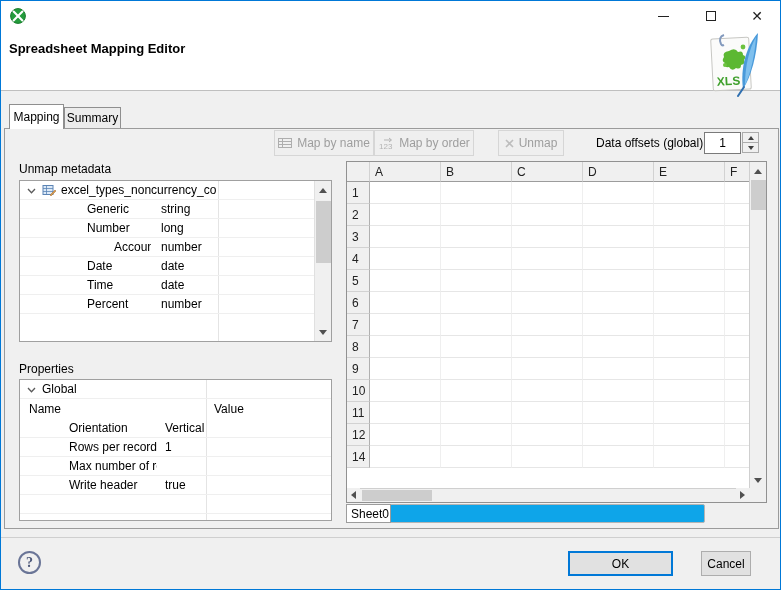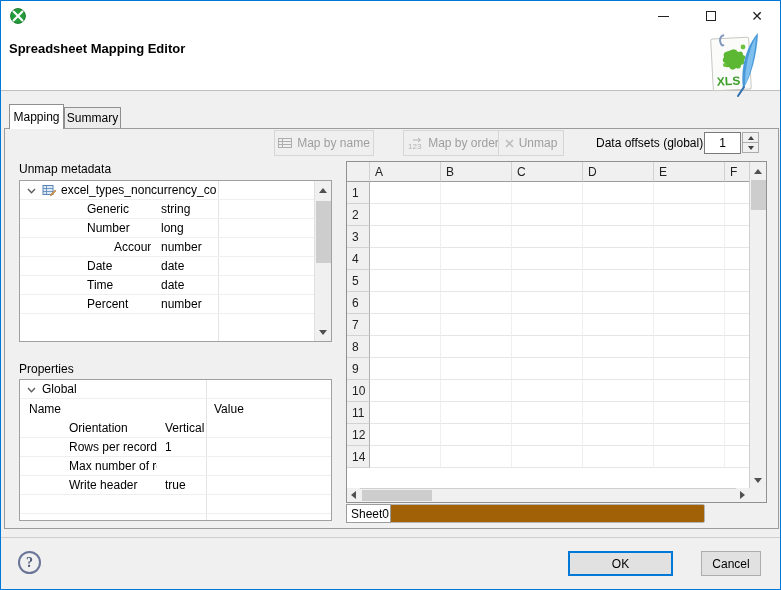--- a/index.html
+++ b/index.html
@@ -68,32 +68,32 @@
              font-size:12px; color:#222; padding-left:5px; display:flex; align-items:center; }
   .g-row { display:flex; height:22px; }
   .g-rhead { background:#f0f0f0; border-right:1px solid #b0b0b0; border-bottom:1px solid #d2d2d2;
              font-size:12px; color:#222; padding-left:5px; display:flex; align-items:center; }
   .g-cell { border-right:1px solid #efefef; border-bottom:1px solid #e6e6e6; background:#fff; }
   .g-vscroll { position:absolute; right:0; top:0; width:17px; height:327px; background:#f0f0f0; border-left:1px solid #cfcfcf; }
   .g-hscroll { position:absolute; left:0; bottom:0; width:402px; height:14px; background:#f0f0f0; border-top:1px solid #cfcfcf; }
   .g-corner { position:absolute; right:0; bottom:0; width:17px; height:14px; background:#f0f0f0; }
   
   .sheetbar { position:absolute; left:345px; top:503px; width:359px; height:19px;
-              border:1px solid #b4b4b4; background:#a16207; border-radius:2px; }
+              border:1px solid #b4b4b4; background:#0ea5e9; border-radius:2px; }
   .sheettab { position:absolute; left:-1px; top:-1px; width:45px; height:19px; background:#fff;
               border:1px solid #9c9c9c; display:flex; align-items:center; padding-left:4px; font-size:12px; }
   
   .footer-sep { position:absolute; left:0; top:536px; width:100%; height:1px; background:#cfcfcf; }
   .help-btn { position:absolute; left:17px; top:550px; width:23px; height:23px; border-radius:50%;
               border:2px solid #6a7597; background:#f0f0f0; color:#4d587a; font-size:14px; font-weight:bold;
               font-family:"Liberation Serif", serif; display:flex; align-items:center; justify-content:center; }
   .btn { position:absolute; top:550px; height:25px; background:#e1e1e1; font-size:12px; color:#000;
          display:flex; align-items:center; justify-content:center; font-family:"Liberation Sans",sans-serif; }
   .btn.ok { left:567px; width:105px; border:2px solid #0078d7; }
-  .btn.cancel { left:700px; width:60px; border:1px solid #adadad; }
+  .btn.cancel { left:700px; width:50px; border:1px solid #adadad; }
 </style>
 </head>
 <body>
 
 <div class="window">
 
   <div class="titlebar">
     <svg class="app-icon" viewBox="0 0 16 16">
       <circle cx="8" cy="8" r="7.4" fill="#249c3c" stroke="#187a2c" stroke-width="1"></circle>
       <path d="M3.6 3.6 L12.4 12.4 M12.4 3.6 L3.6 12.4" stroke="#ffffff" stroke-width="2.1" stroke-linecap="round"></path>
@@ -133,21 +133,21 @@
 
   <div class="frame"></div>
 
   <button class="tbtn" style="left:273px;width:100px;">
     <svg width="14" height="12" viewBox="0 0 14 12">
       <rect x="0.5" y="1.5" width="13" height="9" fill="none" stroke="#aeaeae"></rect>
       <path d="M0.5 4.5 H13.5 M0.5 7.5 H13.5 M4.5 1.5 V10.5" stroke="#aeaeae" fill="none"></path>
     </svg>
     <span>Map by name</span>
   </button>
-  <button class="tbtn" style="left:402px;width:100px;">
+  <button class="tbtn" style="left:373px;width:100px;">
     <svg width="16" height="13" viewBox="0 0 16 13">
       <path d="M6 3 H13 M11 1 L13.5 3 L11 5" stroke="#b3b3b3" fill="none"></path>
       <text x="1" y="12" font-size="8" fill="#b3b3b3" font-family="Liberation Sans, sans-serif">123</text>
     </svg>
     <span>Map by order</span>
   </button>
   <button class="tbtn" style="left:497px;width:66px;">
     <svg width="9" height="9" viewBox="0 0 9 9">
       <path d="M1 1 L8 8 M8 1 L1 8" stroke="#bdbdbd" stroke-width="1.6"></path>
     </svg>

